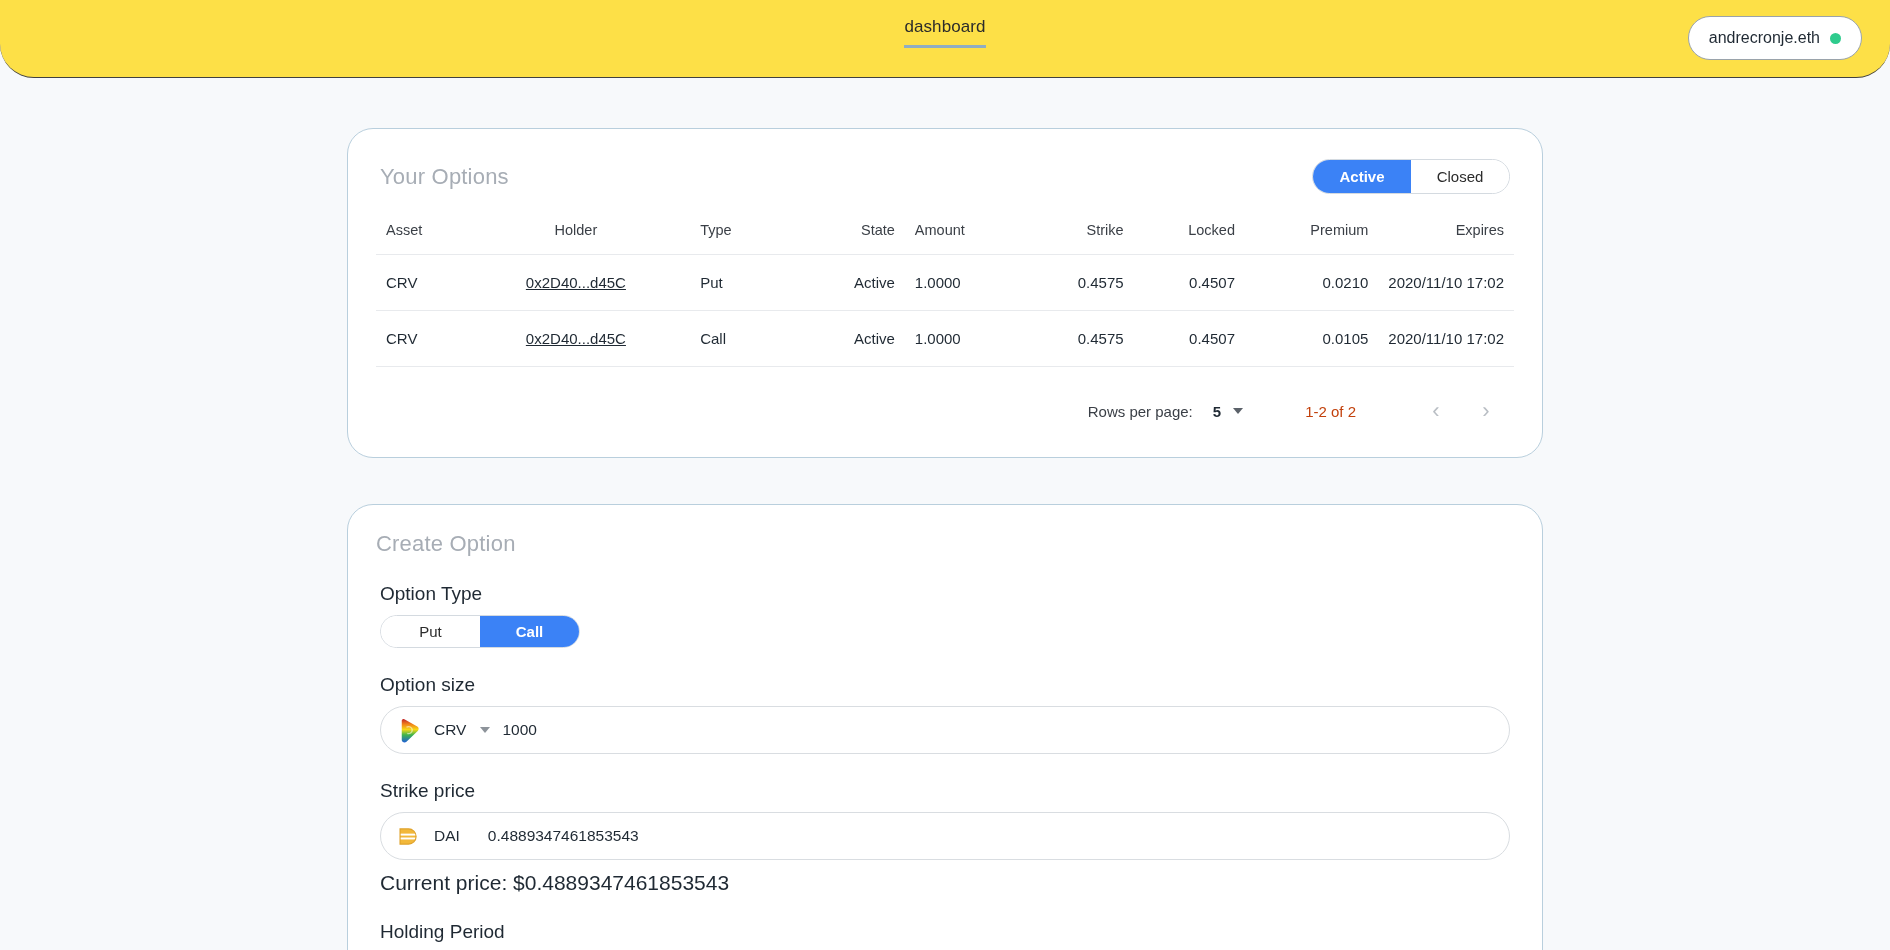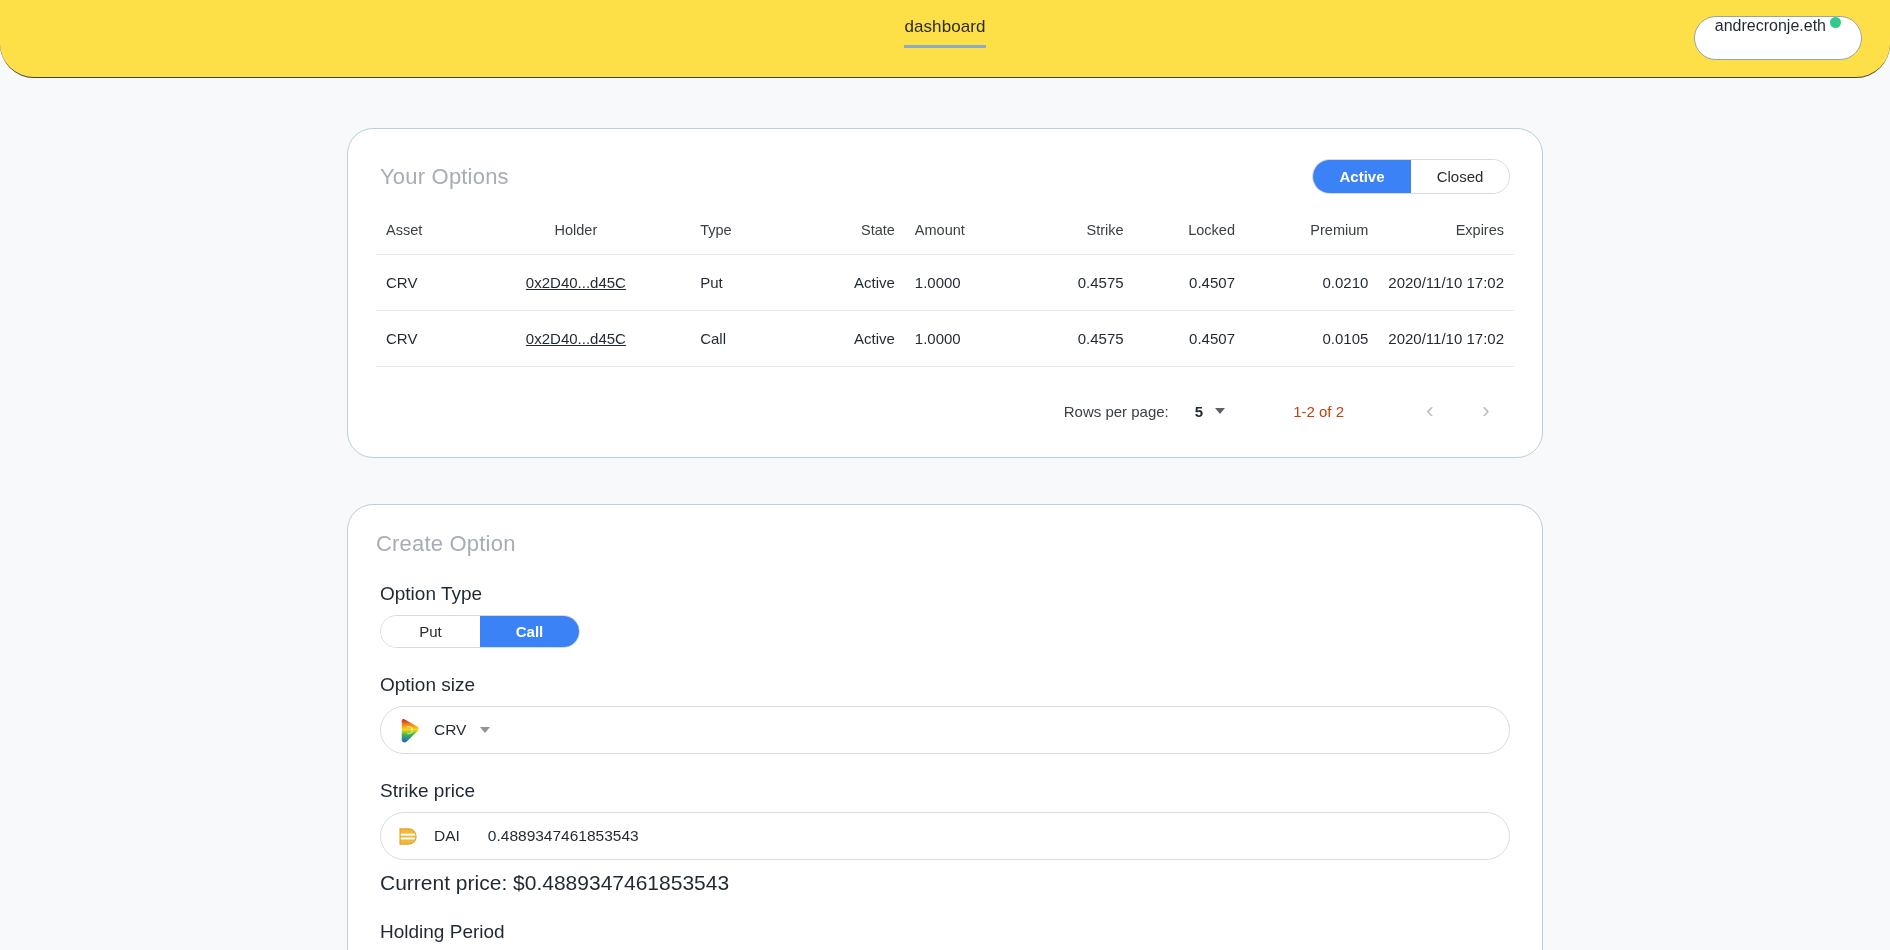--- a/index.html
+++ b/index.html
@@ -46,21 +46,22 @@
   .account-pill {
     position: absolute;
     right: 28px;
     top: 16px;
     height: 44px;
     padding: 0 20px;
     border: 1px solid #9aa3ab;
     border-radius: 24px;
     background: #fff;
     display: flex;
-    gap: 4px;
+    align-items: center;
+    gap: 10px;
     font-size: 16px;
     color: #1f2933;
     cursor: pointer;
   }
   .status-dot {
     width: 11px; height: 11px;
     border-radius: 50%;
     background: #2ecb8d;
     display: inline-block;
   }
@@ -153,21 +154,21 @@
     color: #1f2933;
     text-decoration: underline;
     cursor: pointer;
   }
 
   
   .pagination {
     display: flex;
     align-items: center;
     justify-content: flex-end;
-    gap: 12px;
+    gap: 6px;
     padding: 24px 6px 4px 0;
     font-size: 15px;
     color: #3a3f46;
   }
   .rows-label { margin-right: 14px; }
   .rows-select {
     display: flex;
     align-items: center;
     gap: 12px;
     cursor: pointer;
@@ -376,20 +377,21 @@
                 <stop offset="45%" stop-color="#f5d816"></stop>
                 <stop offset="68%" stop-color="#3fb54a"></stop>
                 <stop offset="100%" stop-color="#1f5fd8"></stop>
               </linearGradient>
             </defs>
             <path d="M8 4.5 C8 2.8 9.6 1.8 11.1 2.6 L26.4 11.4 C28.2 12.4 28.6 14.8 27.2 16.3 L13.6 29.2 C11.6 31.1 8 29.8 8 27.2 Z" fill="url(#crvg)"></path>
             <path d="M13.6 12.2 C16.6 10.4 20.4 12.0 20.4 15.4 C20.4 18.4 17.4 20.6 14.6 19.4" fill="none" stroke="#ffffff" stroke-width="1.6" opacity="0.55"></path>
           </svg>
           <span class="token-sym">CRV</span>
           <span class="mini-caret"></span>
+          <input class="input-val" type="text" value="1000" style="">
         </div>
       </div>
 
       <div class="field">
         <div class="field-label">Strike price</div>
         <div class="input-row">
           <svg class="token-icon" viewBox="0 0 32 32">
             <path d="M6 7 h10 a9 9 0 0 1 0 18 H6 Z" fill="#f2b83a"></path>
             <rect x="6" y="7" width="13" height="18" fill="#f2b83a"></rect>
             <rect x="3" y="12.6" width="26" height="2.3" fill="#ffffff"></rect>

